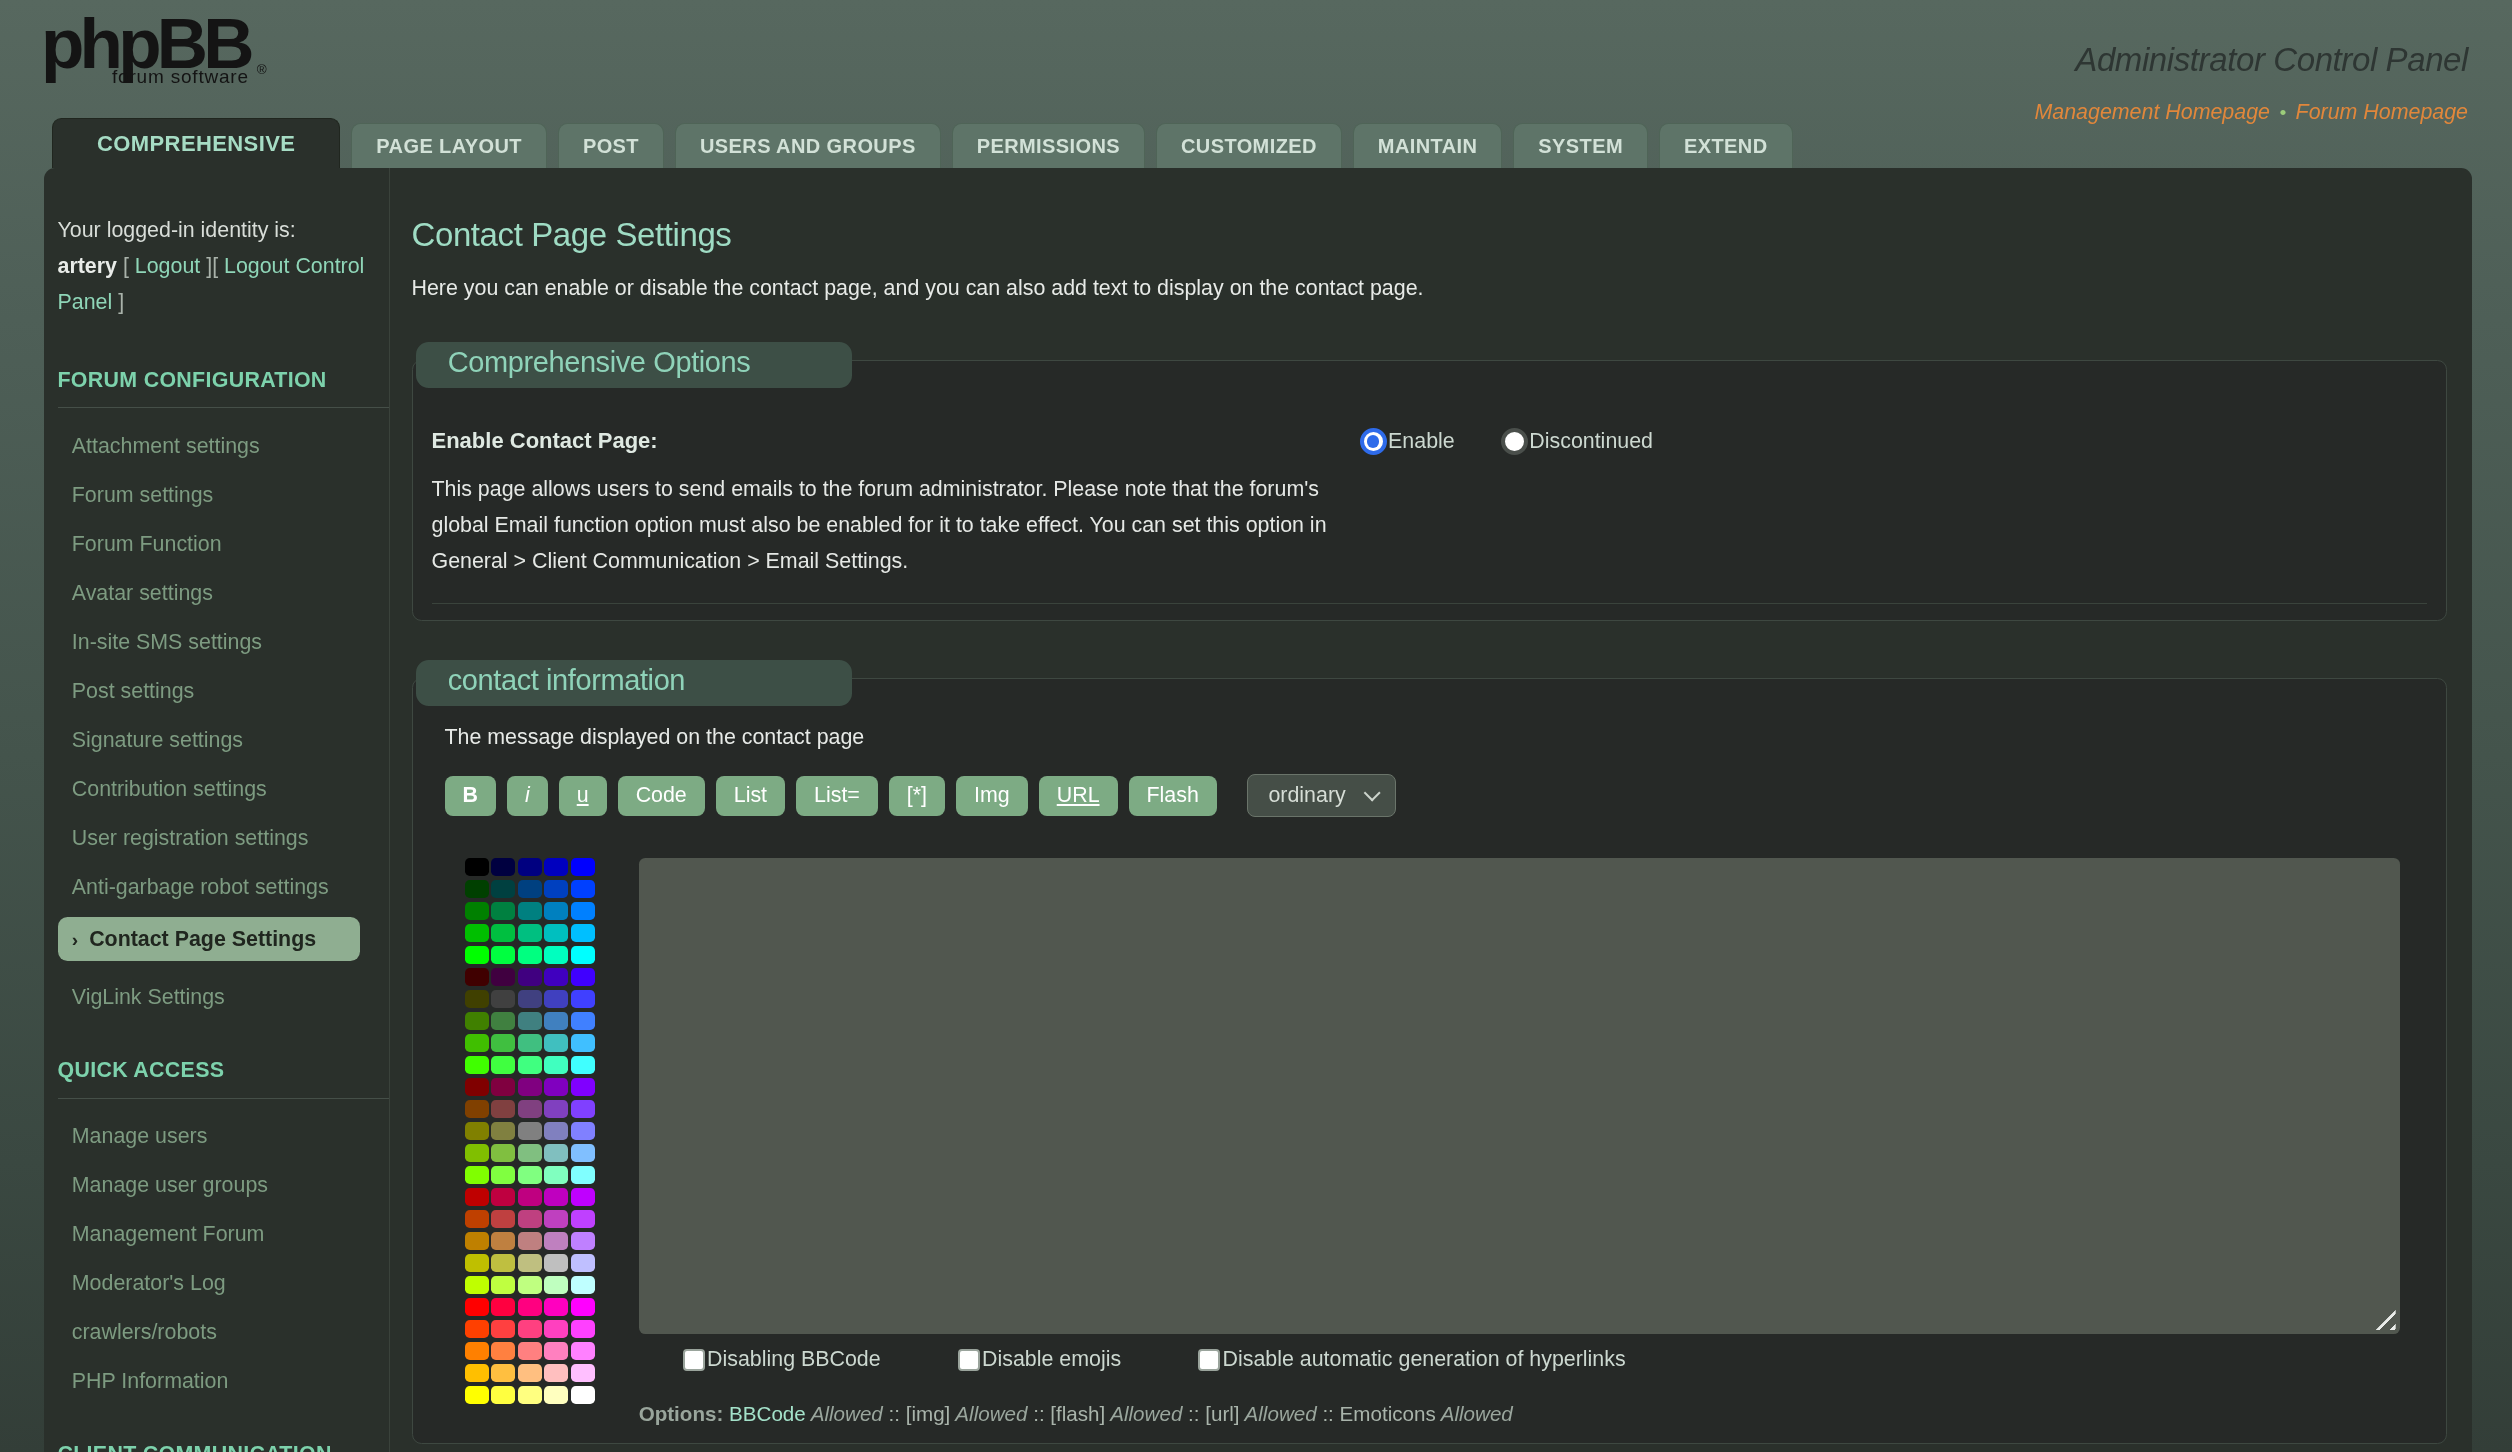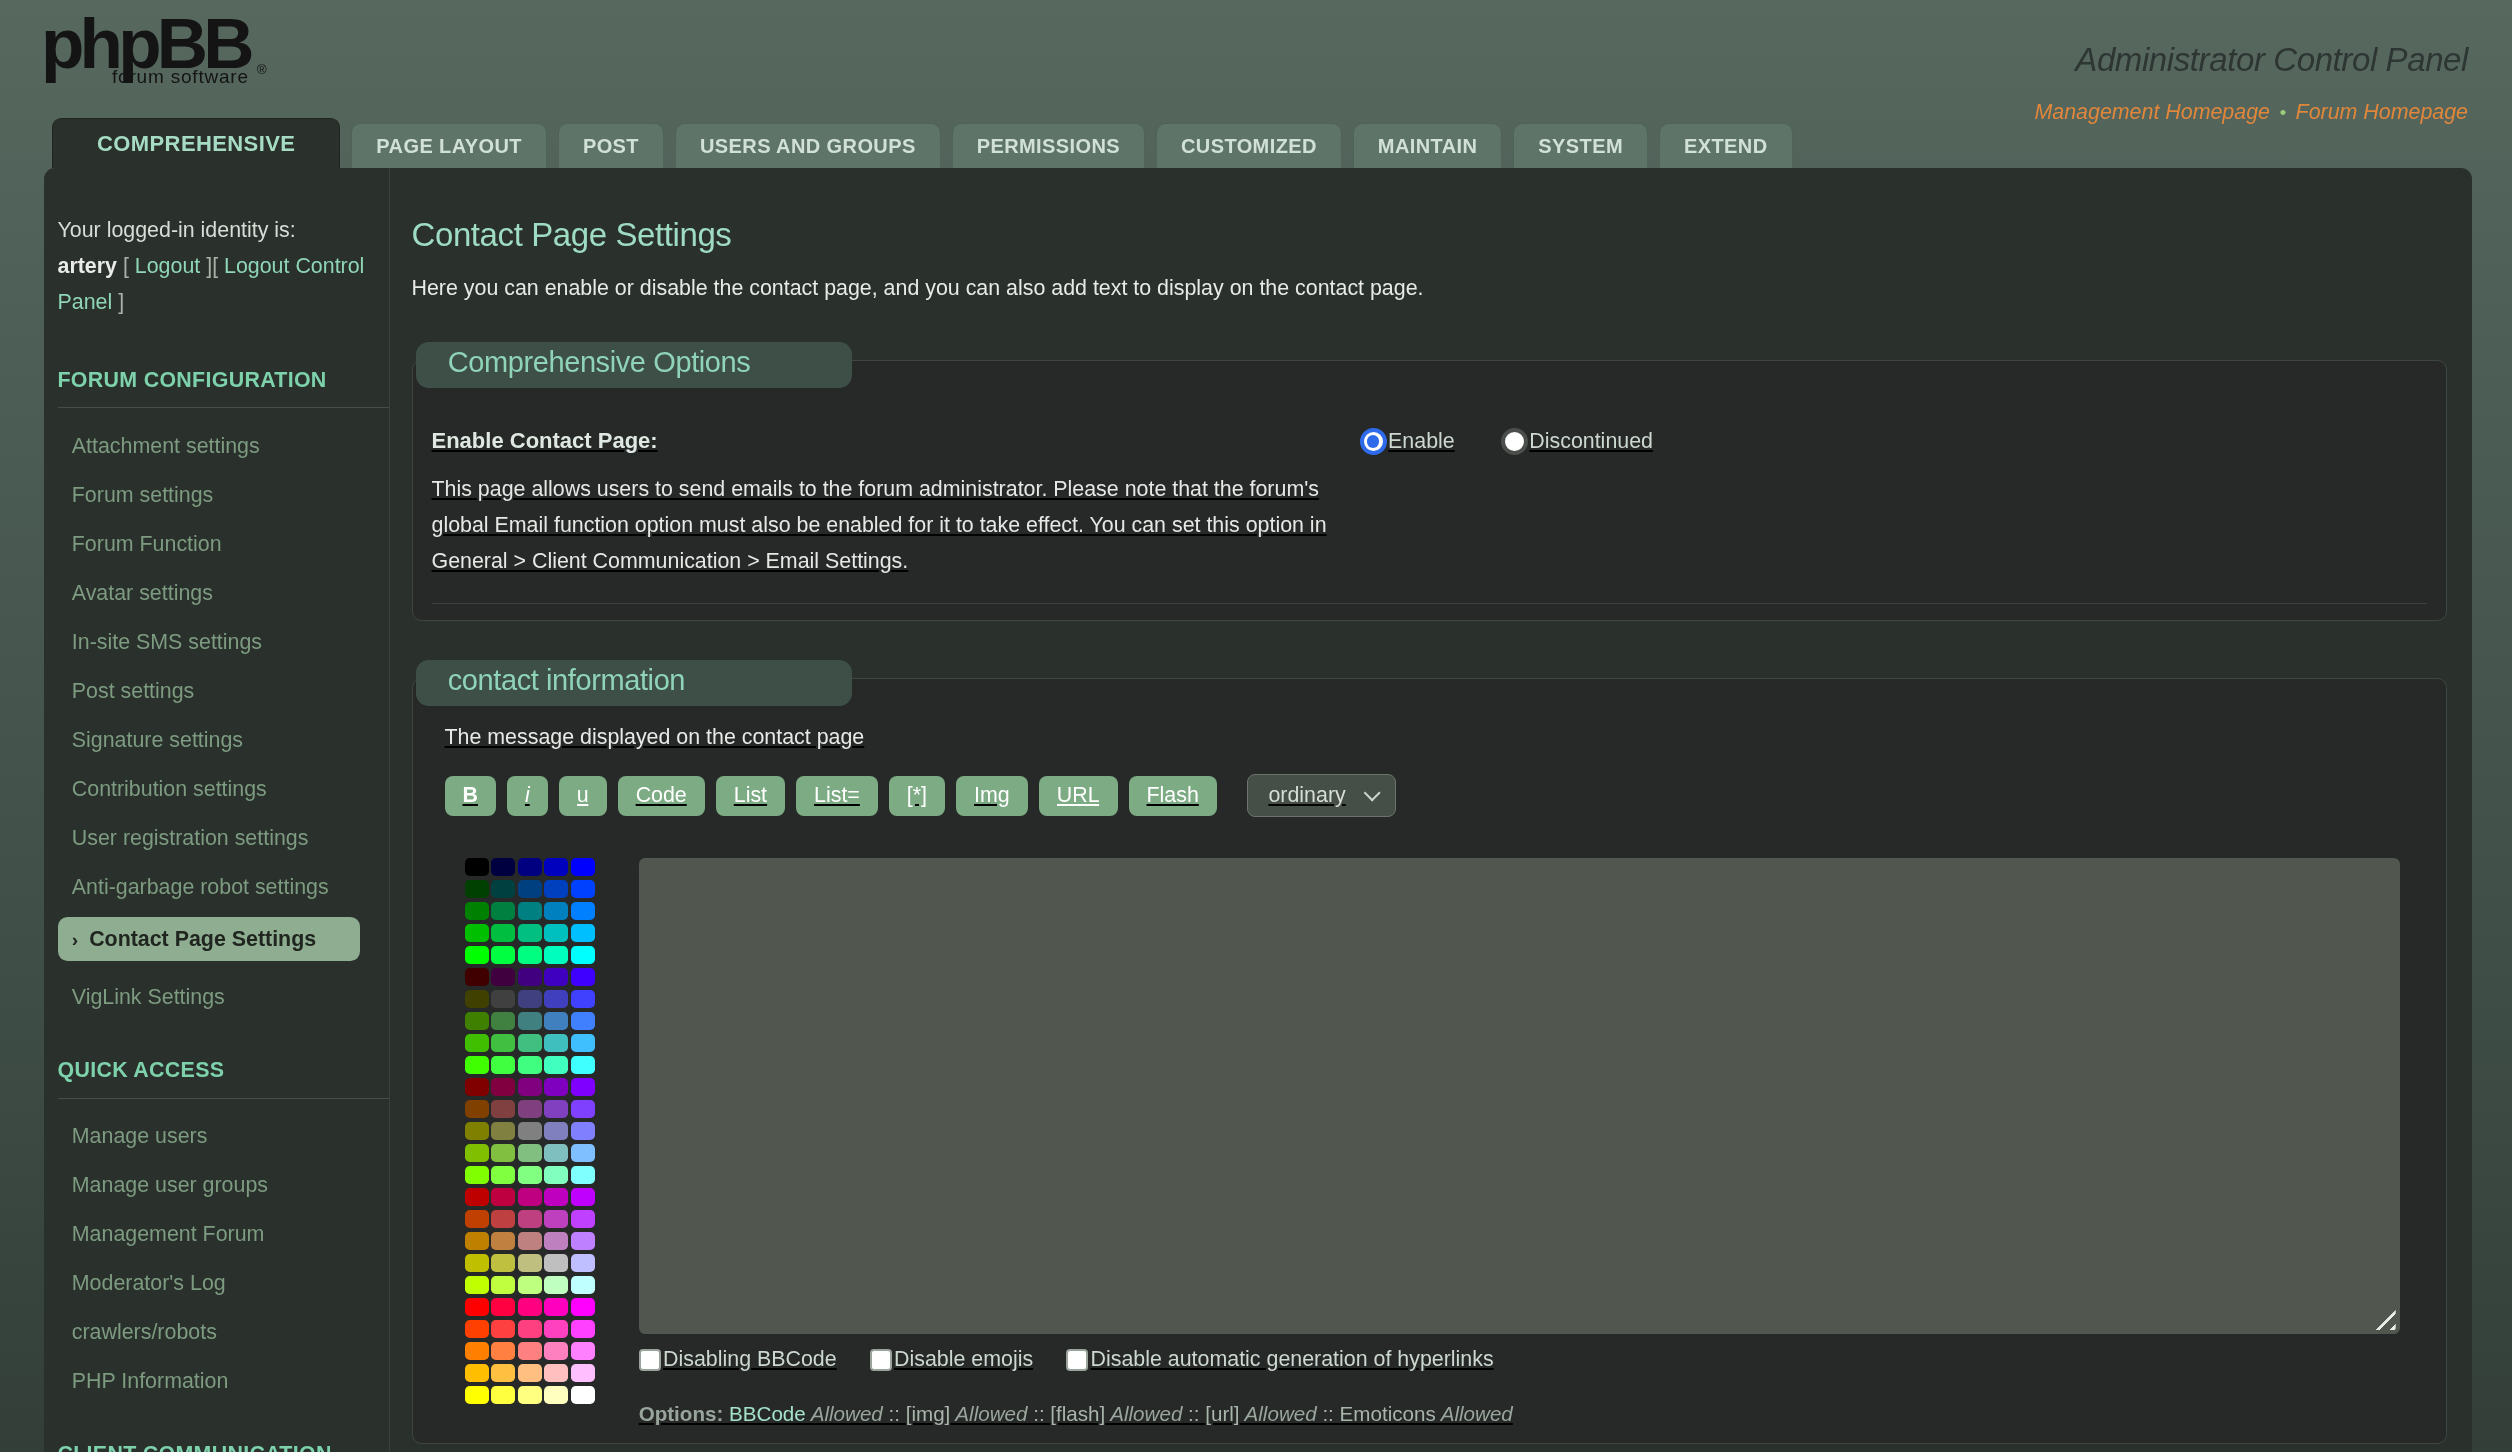--- a/index.html
+++ b/index.html
@@ -47,21 +47,21 @@
   .sb-item{margin-top:24px;color:#7d9b81;cursor:pointer;line-height:25px;}
   .sb-item.active{background:#8fae91;color:#20261f;font-weight:bold;border-radius:9.5px;
                   padding:9.5px 14.3px;margin-left:-14.3px;margin-top:17.4px;margin-bottom:17.4px;width:274px;}
   .sb-item.active .arrow{font-weight:bold;margin-right:11px;font-size:19px;}
 
   
   .main{flex:1;padding:0 25px 0 22px;position:relative;min-width:0;}
   .page-title{margin-top:48px;font-size:33px;color:#9fdcc4;font-weight:500;letter-spacing:-0.4px;}
   .page-desc{margin-top:22px;font-size:21.4px;color:#e7eae7;}
 
-  .fieldset{position:relative;background:#262927;border:1.6px solid #3e4841;border-radius:9.5px;text-decoration:underline;}
+  .fieldset{position:relative;background:#262927;border:1.6px solid #3e4841;border-radius:9.5px;}
   .fs1{margin-top:59px;padding-bottom:16px;}
   .fs2{margin-top:57px;padding-bottom:17.4px;}
   .legend{position:absolute;top:-19px;left:3.2px;height:46px;background:#3d4f46;border-radius:12.7px;
           color:#8fd3b9;font-size:29px;font-weight:300;padding:4px 36px 0 32px;min-width:436px;
           box-sizing:border-box;letter-spacing:-0.4px;}
 
   .fs-row1{display:flex;padding:67px 24px 0 19px;}
   .fs-label{width:928px;flex-shrink:0;}
   .fs-label .lbl{font-weight:bold;color:#dfe9e2;font-size:22px;}
   .fs-label .help{margin-top:17.4px;font-size:21.4px;color:#e5e8e5;line-height:36px;max-width:967px;}
@@ -91,21 +91,21 @@
       align-content:start;flex-shrink:0;}
   .swatch{width:24px;height:18px;border-radius:4.8px;cursor:pointer;}
   .right-col{flex:1;margin-left:44px;min-width:0;max-width:1761px;}
   .ta-wrap{position:relative;width:100%;height:476px;}
   .ta-wrap textarea{width:100%;height:100%;background:#51574f;border:none;border-radius:6.3px;
       resize:none;box-sizing:border-box;outline:none;color:#e8e8e8;font-size:21.4px;font-family:inherit;padding:12.7px;}
   .grip{position:absolute;right:4px;bottom:4px;width:20.6px;height:20.6px;
       background:repeating-linear-gradient(135deg,transparent 0 4px,#e9ece9 4px 7.1px,transparent 7.1px 10.3px);
       clip-path:polygon(100% 0,100% 100%,0 100%);cursor:nwse-resize;}
   .checks-row{display:flex;margin-top:12.7px;align-items:center;font-size:21.4px;color:#ccd8d0;}
-  .check{display:flex;align-items:center;margin-right:33px;cursor:pointer;}
+  .check{display:flex;align-items:center;margin-right:33px;cursor:pointer;margin-left:44px;}
   .checkbox{width:18px;height:18px;background:#ffffff;border:2.4px solid #9aa49c;border-radius:4px;
       margin-right:2.4px;flex-shrink:0;}
   .options-line{margin-top:30px;font-size:20.6px;color:#a9b4ab;}
   .options-line .seg-bold{font-weight:bold;color:#99a59c;}
   .options-line .seg-link{color:#a4e2ca;cursor:pointer;}
   .options-line .seg-italic{font-style:italic;color:#9aa69d;}
 </style>
 </head>
 <body>
 

